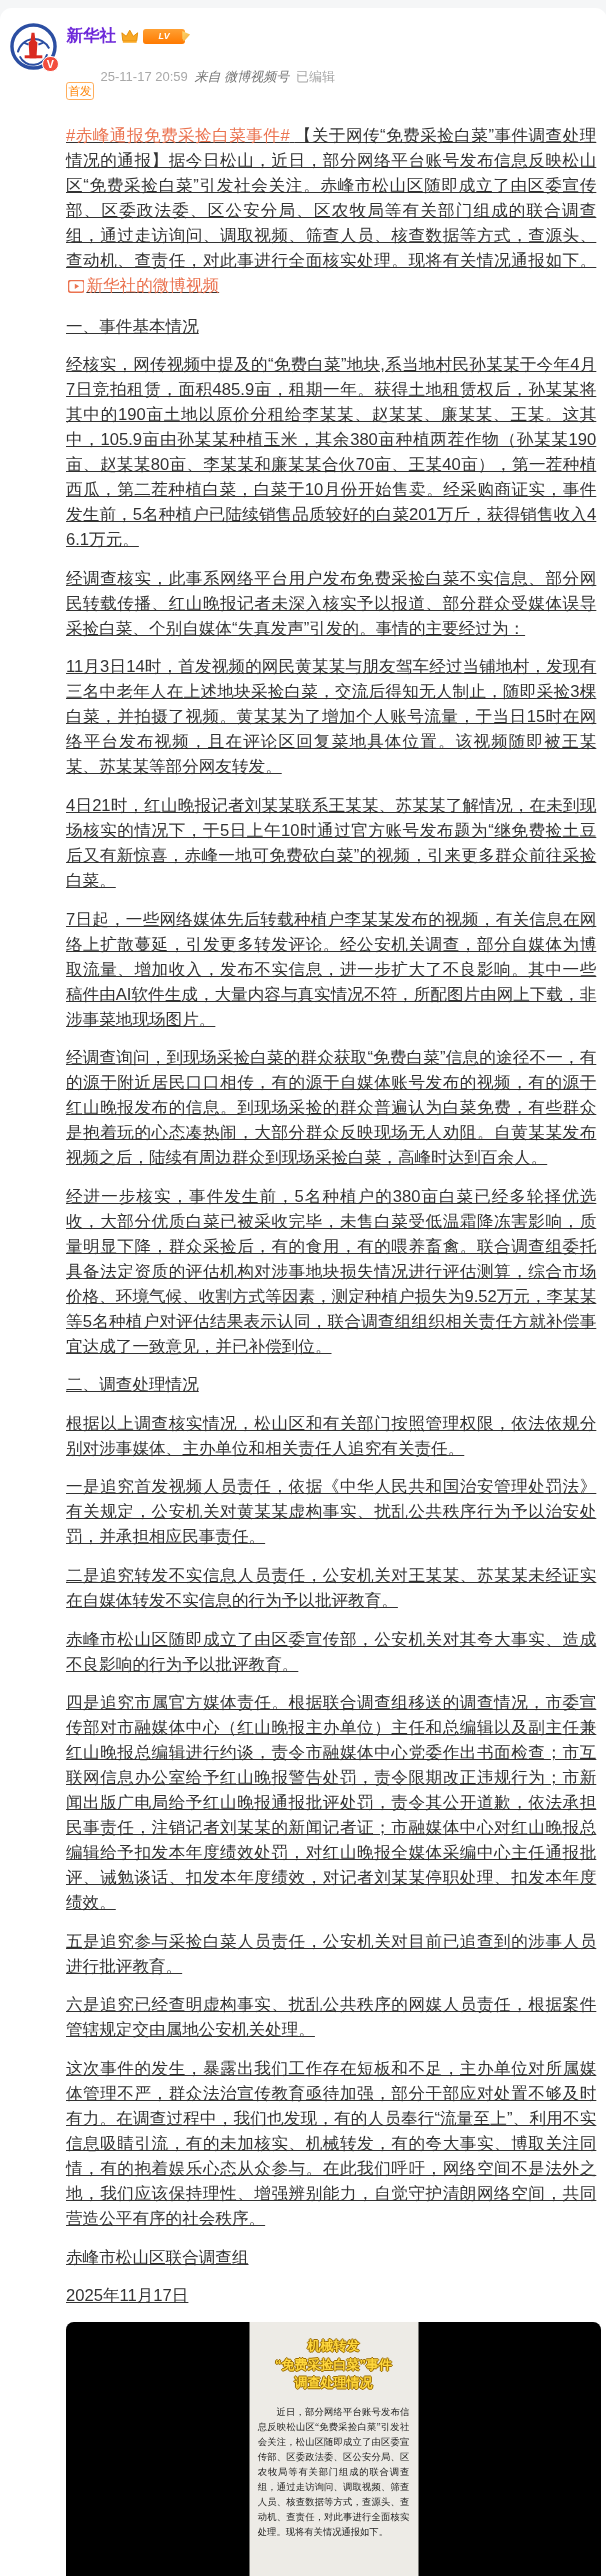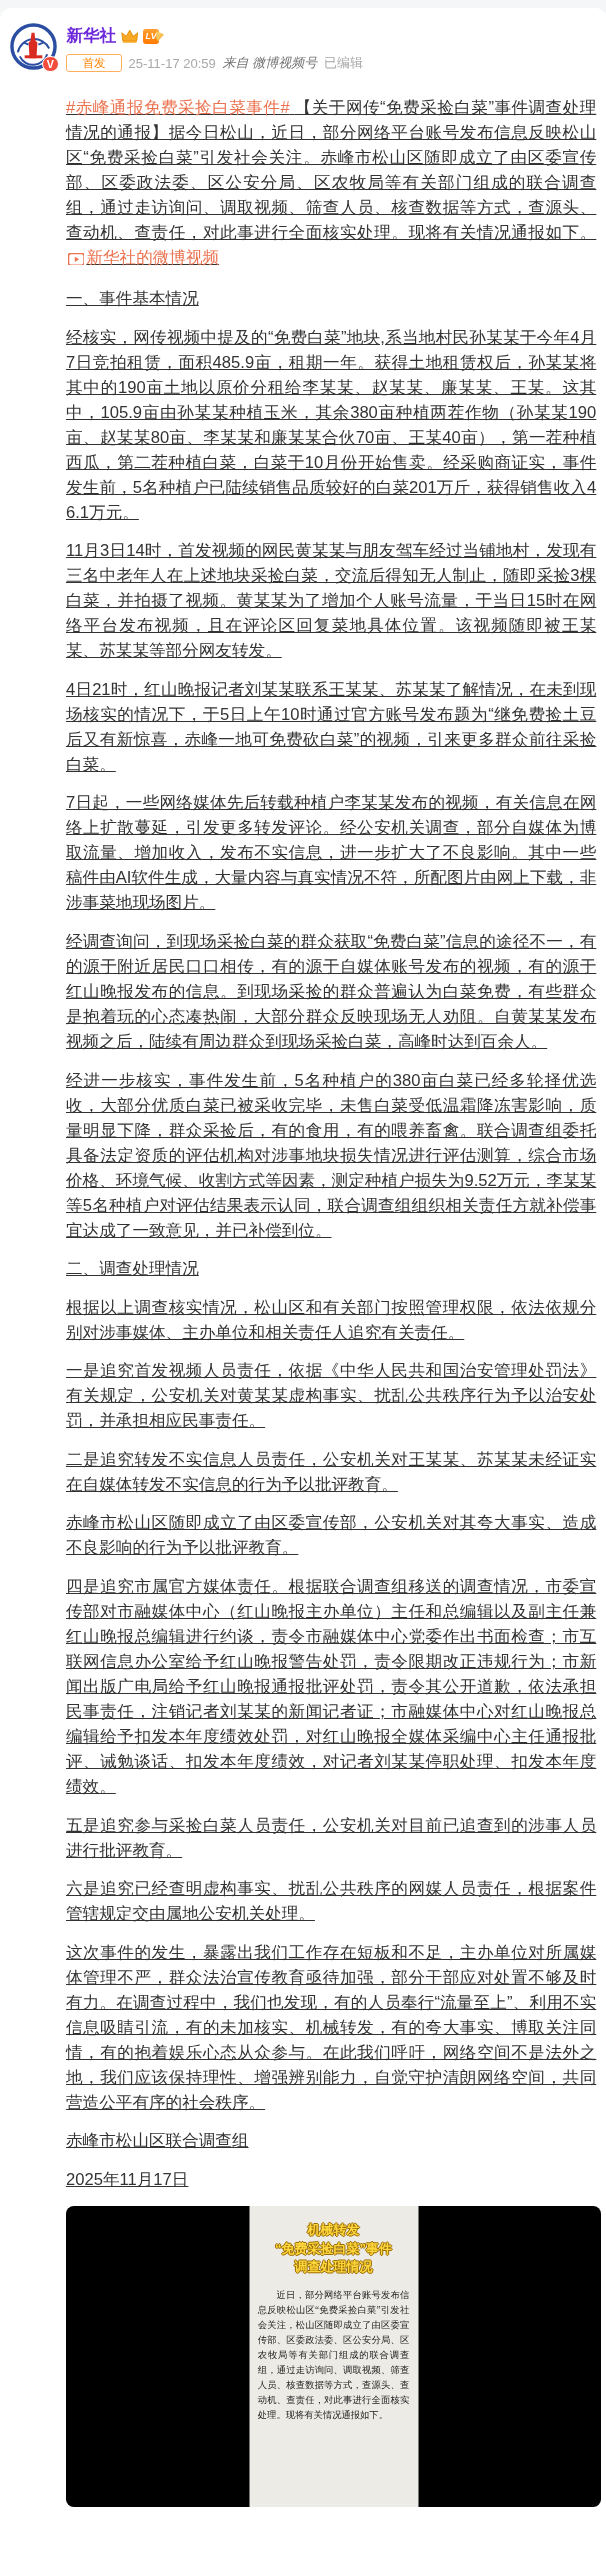--- a/index.html
+++ b/index.html
@@ -18,30 +18,30 @@
   .v-badge{
     position:absolute;right:-1.9px;bottom:-1.9px;width:16.6px;height:16.6px;border-radius:50%;
     background:#f34d3e;border:1.9px solid #fff;color:#fff;font-size:10.7px;font-weight:bold;
     display:flex;align-items:center;justify-content:center;box-sizing:border-box;line-height:1;
   }
   .head-text{margin-left:9.7px;padding-top:1.9px;}
   .name-row{display:flex;align-items:center;gap:4.9px;}
   .author-name{font-size:16.6px;font-weight:bold;color:#6d28d9;cursor:pointer;}
   .crown{width:17.5px;height:14.6px;}
   .vip{
-    display:inline-flex;align-items:center;height:14.6px;padding:0 2px;border-radius:2.9px;
+    display:inline-flex;align-items:center;height:14.6px;padding:0 15px;border-radius:2.9px;
     background:linear-gradient(180deg,#ffa033,#ff7a00);color:#fff;font-size:8.8px;
     font-weight:bold;font-style:italic;letter-spacing:0.5px;position:relative;
   }
   .vip:after{content:"";position:absolute;right:-4.9px;top:1.9px;width:7.8px;height:10.7px;
     background:linear-gradient(135deg,#ffd76e,#f2a93b);clip-path:polygon(0 0,100% 35%,20% 100%,0 70%);}
   .meta-row{margin-top:6.8px;display:flex;align-items:center;gap:6.8px;font-size:13px;color:#a8a8a8;}
   .origin-badge{
     color:#ff8200;border:1px solid #ffae5c;border-radius:2.9px;font-size:11.7px;
-    padding:0 15px;line-height:15.6px;height:15.6px;
+    padding:0 1px;line-height:15.6px;height:15.6px;margin-top:28px;
   }
   .meta-source{color:#737373;cursor:pointer;font-style:italic;}
   
   .content{padding:23.4px 10.7px 0 66px;}
   .content p{
     margin:0 0 13.6px;font-size:16.6px;line-height:25px;color:#333;text-align:justify;
     word-break:break-all;
     text-decoration:underline;
   }
   a.hashtag,a.video-link{color:#eb7350;text-decoration:none;cursor:pointer;}
@@ -102,20 +102,21 @@
     </div>
   </div>
 
   <div class="content">
     <p><a class="hashtag">#赤峰通报免费采捡白菜事件#</a> <span>【关于网传“免费采捡白菜”事件调查处理情况的通报】据今日松山，近日，部分网络平台账号发布信息反映松山区“免费采捡白菜”引发社会关注。赤峰市松山区随即成立了由区委宣传部、区委政法委、区公安分局、区农牧局等有关部门组成的联合调查组，通过走访询问、调取视频、筛查人员、核查数据等方式，查源头、查动机、查责任，对此事进行全面核实处理。现将有关情况通报如下。</span><a class="video-link"><span class="vicon"><svg width="16.6" height="12.7" viewBox="0 0 17 13">
               <rect x="0.5" y="0.5" width="16" height="12" rx="2.5" fill="none" stroke="#eb7350" stroke-width="1.6"></rect>
               <path d="M7 3.8 L11.4 6.5 L7 9.2 Z" fill="#eb7350"></path>
             </svg></span><span>新华社的微博视频</span></a></p>
     <p>一、事件基本情况</p>
     <p>经核实，网传视频中提及的“免费白菜”地块,系当地村民孙某某于今年4月7日竞拍租赁，面积485.9亩，租期一年。获得土地租赁权后，孙某某将其中的190亩土地以原价分租给李某某、赵某某、廉某某、王某。这其中，105.9亩由孙某某种植玉米，其余380亩种植两茬作物（孙某某190亩、赵某某80亩、李某某和廉某某合伙70亩、王某40亩），第一茬种植西瓜，第二茬种植白菜，白菜于10月份开始售卖。经采购商证实，事件发生前，5名种植户已陆续销售品质较好的白菜201万斤，获得销售收入46.1万元。</p>
+    <p>经调查核实，此事系网络平台用户发布免费采捡白菜不实信息、部分网民转载传播、红山晚报记者未深入核实予以报道、部分群众受媒体误导采捡白菜、个别自媒体“失真发声”引发的。事情的主要经过为：</p>
     <p>11月3日14时，首发视频的网民黄某某与朋友驾车经过当铺地村，发现有三名中老年人在上述地块采捡白菜，交流后得知无人制止，随即采捡3棵白菜，并拍摄了视频。黄某某为了增加个人账号流量，于当日15时在网络平台发布视频，且在评论区回复菜地具体位置。该视频随即被王某某、苏某某等部分网友转发。</p>
     <p>4日21时，红山晚报记者刘某某联系王某某、苏某某了解情况，在未到现场核实的情况下，于5日上午10时通过官方账号发布题为“继免费捡土豆后又有新惊喜，赤峰一地可免费砍白菜”的视频，引来更多群众前往采捡白菜。</p>
     <p>7日起，一些网络媒体先后转载种植户李某某发布的视频，有关信息在网络上扩散蔓延，引发更多转发评论。经公安机关调查，部分自媒体为博取流量、增加收入，发布不实信息，进一步扩大了不良影响。其中一些稿件由AI软件生成，大量内容与真实情况不符，所配图片由网上下载，非涉事菜地现场图片。</p>
     <p>经调查询问，到现场采捡白菜的群众获取“免费白菜”信息的途径不一，有的源于附近居民口口相传，有的源于自媒体账号发布的视频，有的源于红山晚报发布的信息。到现场采捡的群众普遍认为白菜免费，有些群众是抱着玩的心态凑热闹，大部分群众反映现场无人劝阻。自黄某某发布视频之后，陆续有周边群众到现场采捡白菜，高峰时达到百余人。</p>
     <p>经进一步核实，事件发生前，5名种植户的380亩白菜已经多轮择优选收，大部分优质白菜已被采收完毕，未售白菜受低温霜降冻害影响，质量明显下降，群众采捡后，有的食用，有的喂养畜禽。联合调查组委托具备法定资质的评估机构对涉事地块损失情况进行评估测算，综合市场价格、环境气候、收割方式等因素，测定种植户损失为9.52万元，李某某等5名种植户对评估结果表示认同，联合调查组组织相关责任方就补偿事宜达成了一致意见，并已补偿到位。</p>
     <p>二、调查处理情况</p>
     <p>根据以上调查核实情况，松山区和有关部门按照管理权限，依法依规分别对涉事媒体、主办单位和相关责任人追究有关责任。</p>
     <p>一是追究首发视频人员责任，依据《中华人民共和国治安管理处罚法》有关规定，公安机关对黄某某虚构事实、扰乱公共秩序行为予以治安处罚，并承担相应民事责任。</p>
     <p>二是追究转发不实信息人员责任，公安机关对王某某、苏某某未经证实在自媒体转发不实信息的行为予以批评教育。</p>
     <p>赤峰市松山区随即成立了由区委宣传部，公安机关对其夸大事实、造成不良影响的行为予以批评教育。</p>

